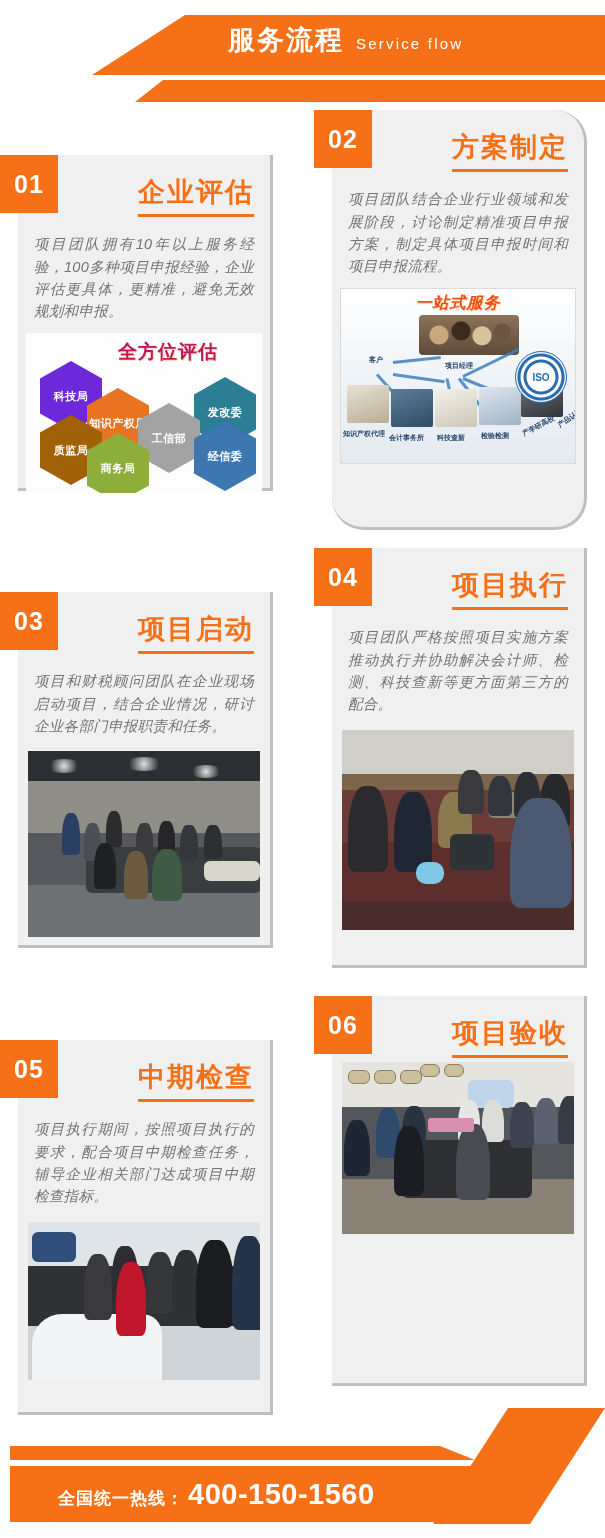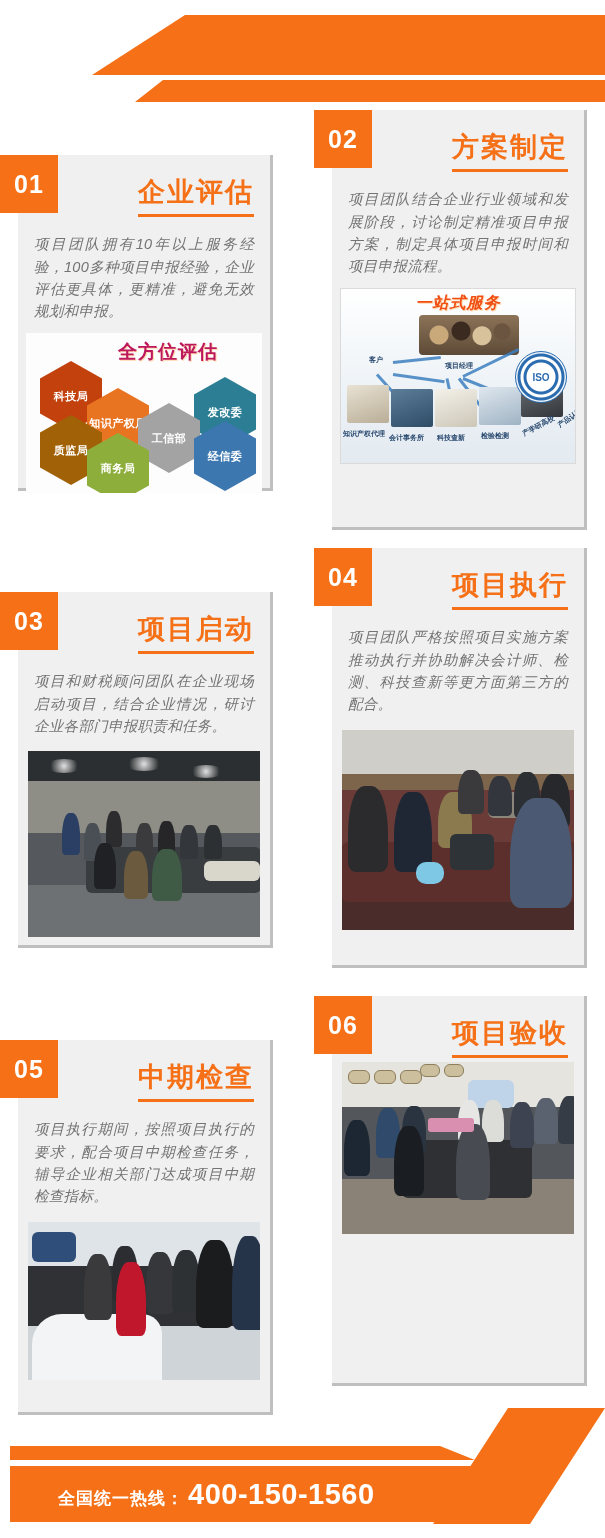--- a/index.html
+++ b/index.html
@@ -61,21 +61,21 @@
     border-right: 3px solid #BFBFBF;
     border-bottom: 3px solid #BFBFBF;
   }
   .col-left  { left: 18px;  width: 255px; }
   .col-right { left: 332px; width: 255px; }
 
   .row1 { top: 155px; }
   .row2 { top: 592px; }
   .row3 { top: 1040px; }
 
-  .row1.col-right { top: 110px; }
+  .row1.col-right { top: 110px; border-radius: 32px; }
   .row2.col-right { top: 548px; }
   .row3.col-right { top: 996px; }
 
   .card-01 { height: 336px; }
   .card-02 { height: 420px; }
   .card-03 { height: 356px; }
   .card-04 { height: 420px; }
   .card-05 { height: 375px; }
   .card-06 { height: 390px; }
 
@@ -302,31 +302,35 @@
   }
   .footer-label { font-size: 17px; font-weight: bold; letter-spacing: 1px; }
   .footer-phone { font-size: 29px; font-weight: bold; letter-spacing: .5px; margin-left: 4px; }
 </style>
 </head>
 <body>
 
 <div class="header">
   <div class="header-bar"></div>
   <div class="header-bar2"></div>
+  <div class="header-titles">
+    <span class="header-cn">服务流程</span>
+    <span class="header-en">Service flow</span>
+  </div>
 </div>
 
 <div class="card col-left row1 card-01">
   <div class="badge">01</div>
   <div class="card-title-wrap">
     <span class="card-title">企业评估</span>
   </div>
   <div class="card-body">项目团队拥有10年以上服务经验，100多种项目申报经验，企业评估更具体，更精准，避免无效规划和申报。</div>
   <div class="hexwrap">
     <div class="hex-head">全方位评估</div>
-    <div class="hex" id="hx0" style="left: 14px; top: 28px; background: #c2410c;">科技局</div>
+    <div class="hex" id="hx0" style="left: 14px; top: 28px; background: #6d28d9;">科技局</div>
     <div class="hex" id="hx1" style="left: 61px; top: 55px; background: rgb(232, 116, 34);">知识产权局</div>
     <div class="hex" id="hx2" style="left: 168px; top: 44px; background: rgb(43, 126, 147);">发改委</div>
     <div class="hex" id="hx3" style="left: 14px; top: 82px; background: #a16207;">质监局</div>
     <div class="hex" id="hx4" style="left: 112px; top: 70px; background: rgb(163, 163, 163);">工信部</div>
     <div class="hex" id="hx6" style="left: 168px; top: 88px; background: rgb(60, 119, 176);">经信委</div>
     <div class="hex" id="hx5" style="left: 61px; top: 100px; background: rgb(142, 174, 60);">商务局</div>
   </div>
 </div>
 
 <div class="card col-right row1 card-02">

